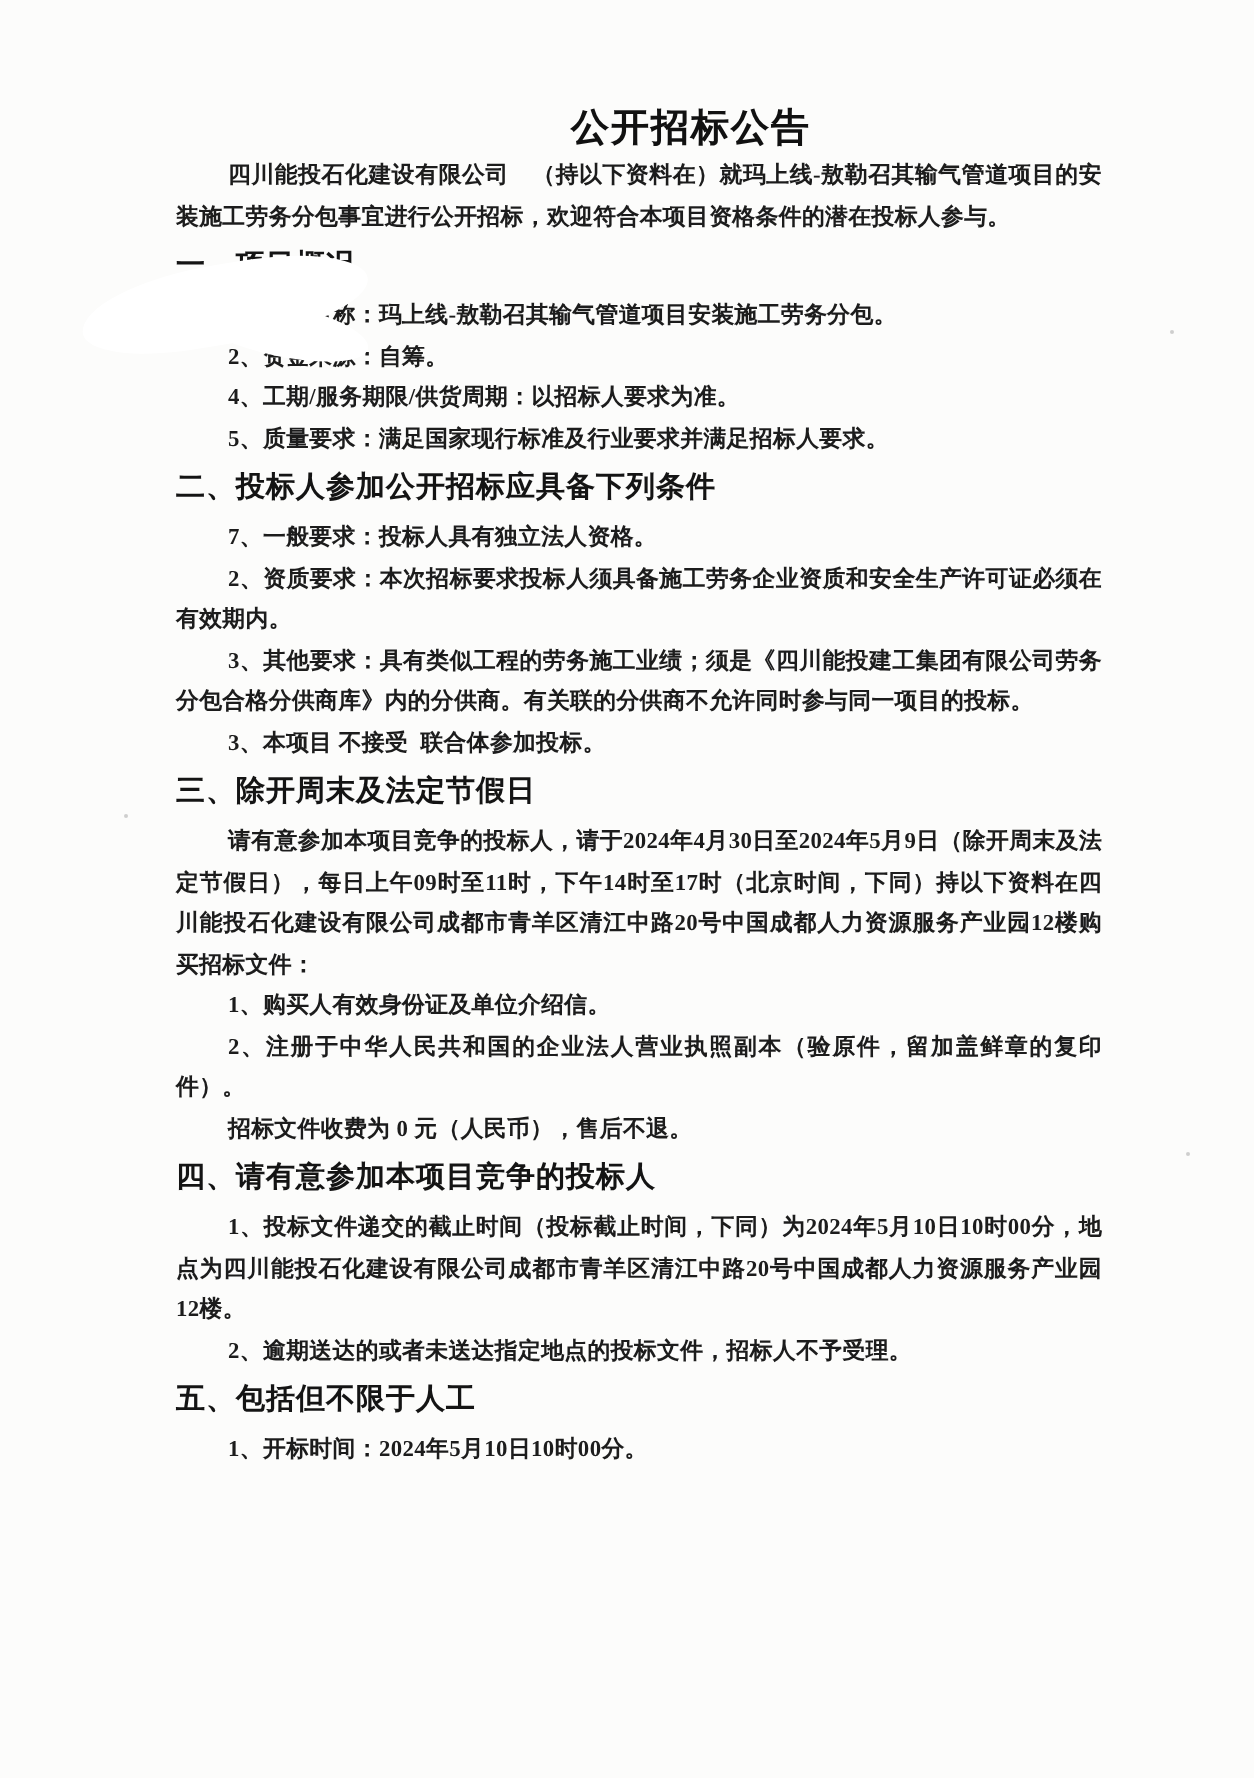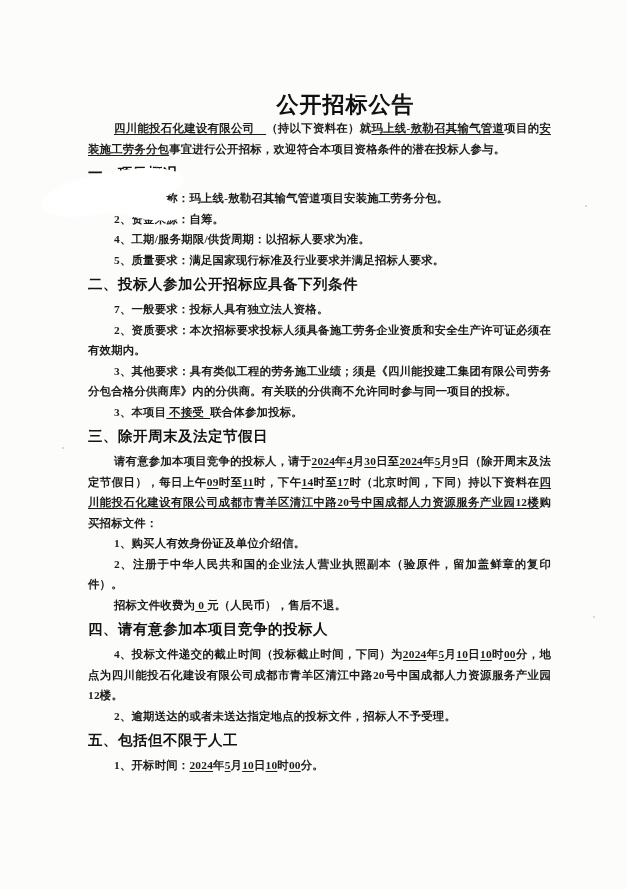--- a/index.html
+++ b/index.html
@@ -12,22 +12,22 @@
     overflow:hidden;
   }
   .page {
     position:relative;
     width:627px; height:889px;
   }
   .content {
     padding:0 76px 0 88px;
   }
   .doc-title {
-    margin:92px 0 0 0;
-    font-size:22px;
+    margin:52px 0 0 0;
+    font-size:19px;
     line-height:26px;
     font-weight:bold;
     text-align:center;
     letter-spacing:1px;
     transform:translateX(26px);
     color:#111;
   }
   .intro { margin-top:11px; }
   p.body-p {
     margin:0;
@@ -40,21 +40,20 @@
   }
   h2.sec-h {
     margin:4px 0 4px 0;
     font-size:14.5px;
     line-height:21px;
     font-weight:bold;
     color:#141414;
     letter-spacing:0.5px;
   }
   .u {
-    text-decoration:underline;
     text-underline-offset:2px;
     text-decoration-thickness:1px;
   }
   .smudge {
     position:absolute;
     background:#ffffff;
     pointer-events:none;
   }
   .smudge.s1 {
     left:40px; top:80px; width:145px; height:40px;
@@ -108,21 +107,21 @@
     <section>
       <h2 class="sec-h">三、除开周末及法定节假日</h2>
       <p class="body-p"><span>请有意参加本项目竞争的投标人，请于</span><span class="u">2024</span><span>年</span><span class="u">4</span><span>月</span><span class="u">30</span><span>日至</span><span class="u">2024</span><span>年</span><span class="u">5</span><span>月</span><span class="u">9</span><span>日（除开周末及法定节假日），每日上午</span><span class="u">09</span><span>时至</span><span class="u">11</span><span>时，下午</span><span class="u">14</span><span>时至</span><span class="u">17</span><span>时（北京时间，下同）持以下资料在</span><span class="u">四川能投石化建设有限公司成都市青羊区清江中路20号中国成都人力资源服务产业园12楼</span><span>购买招标文件：</span></p>
       <p class="body-p"><span>1、购买人有效身份证及单位介绍信。</span></p>
       <p class="body-p"><span>2、注册于中华人民共和国的企业法人营业执照副本（验原件，留加盖鲜章的复印件）。</span></p>
       <p class="body-p"><span>招标文件收费为</span><span class="u">&nbsp;0&nbsp;</span><span>元（人民币），售后不退。</span></p>
     </section>
 
     <section>
       <h2 class="sec-h">四、请有意参加本项目竞争的投标人</h2>
-      <p class="body-p"><span>4、投标文件递交的截止时间（投标截止时间，下同）为</span><span class="u">2024</span><span>年</span><span class="u">5</span><span>月</span><span class="u">10</span><span>日</span><span class="u">10</span><span>时</span><span class="u">00</span><span>分，地点为四川能投石化建设有限公司成都市青羊区清江中路20号中国成都人力资源服务产业园12楼。</span></p>
+      <p class="body-p"><span>1、投标文件递交的截止时间（投标截止时间，下同）为</span><span class="u">2024</span><span>年</span><span class="u">5</span><span>月</span><span class="u">10</span><span>日</span><span class="u">10</span><span>时</span><span class="u">00</span><span>分，地点为四川能投石化建设有限公司成都市青羊区清江中路20号中国成都人力资源服务产业园12楼。</span></p>
       <p class="body-p"><span>2、逾期送达的或者未送达指定地点的投标文件，招标人不予受理。</span></p>
     </section>
 
     <section>
       <h2 class="sec-h">五、包括但不限于人工</h2>
       <p class="body-p"><span>1、开标时间：</span><span class="u">2024</span><span>年</span><span class="u">5</span><span>月</span><span class="u">10</span><span>日</span><span class="u">10</span><span>时</span><span class="u">00</span><span>分。</span></p>
     </section>
 
   </div>
 

